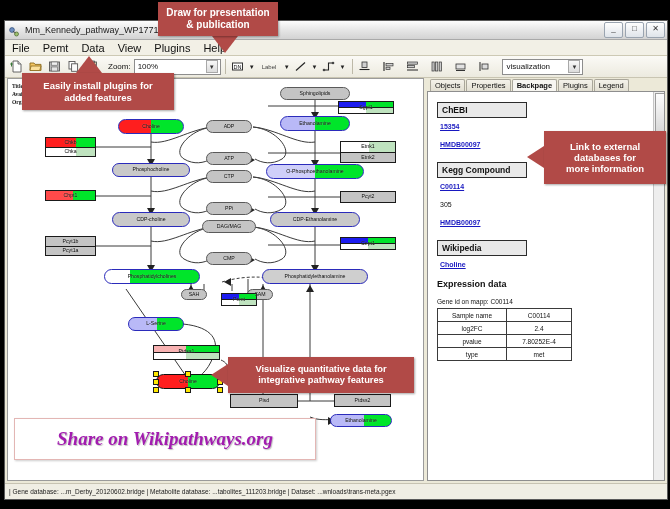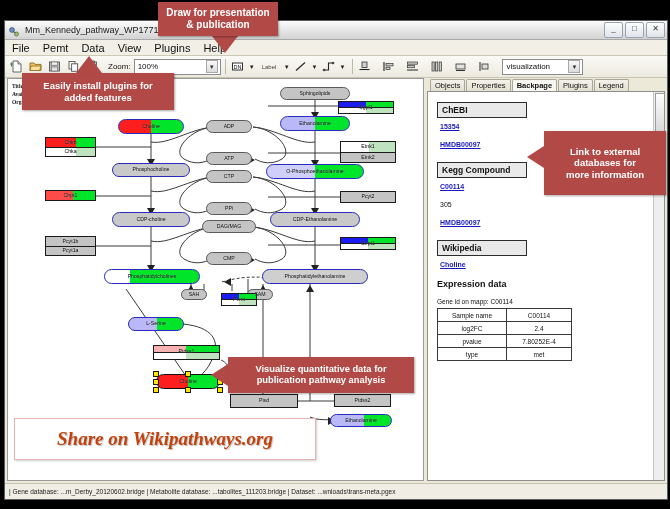--- a/index.html
+++ b/index.html
@@ -75,21 +75,21 @@
   .statusbar .st{font-size:6.5px;color:#1a1a1a;white-space:nowrap;}
 
   
   .callout{position:absolute;background:#b14a47;color:#fff;font-weight:bold;text-align:center;
            font-family:"Liberation Sans",sans-serif;box-shadow:1px 1px 2px rgba(0,0,0,.35);z-index:30;
            display:flex;align-items:center;justify-content:center;}
   .callout span{display:block;line-height:1.18;}
   .cal-arrow{position:absolute;width:0;height:0;z-index:29;}
   .shareband{position:absolute;left:14px;top:418px;width:300px;height:40px;border:1px solid #e3b6b4;background:#fff;
              display:flex;align-items:center;justify-content:center;z-index:30;box-shadow:1px 1px 2px rgba(0,0,0,.2);}
-  .shareband span{font-family:"Liberation Serif",serif;font-style:italic;font-weight:bold;font-size:19px;color:#c2410c;
+  .shareband span{font-family:"Liberation Serif",serif;font-style:italic;font-weight:bold;font-size:19px;color:#a21caf;
                   text-shadow:1px 1px 1px rgba(0,0,0,.25);}
 </style>
 </head>
 <body>
 
 <div id="root">
 
   <div class="window">
 
     <div class="titlebar">
@@ -565,33 +565,33 @@
   <div class="cal-arrow" style="left:212px;top:36px;border-left:13px solid transparent;border-right:13px solid transparent;border-top:17px solid #b14a47;"></div>
 
   <div class="callout" style="left:22px;top:73px;width:152px;height:37px;font-size:9.5px;">
     <div>
       <span>Easily install plugins for</span>
       <span>added features</span>
     </div>
   </div>
   <div class="cal-arrow" style="left:76px;top:56px;border-left:13px solid transparent;border-right:13px solid transparent;border-bottom:17px solid #b14a47;"></div>
 
-  <div class="callout" style="left:544px;top:131px;width:122px;height:64px;font-size:9.5px;">
+  <div class="callout" style="left:544px;top:131px;width:122px;height:53px;font-size:9.5px;">
     <div>
       <span>Link  to external</span>
       <span>databases  for</span>
       <span>more information</span>
     </div>
   </div>
   <div class="cal-arrow" style="left:527px;top:146px;border-top:11px solid transparent;border-bottom:11px solid transparent;border-right:17px solid #b14a47;"></div>
 
   <div class="callout" style="left:228px;top:357px;width:186px;height:36px;font-size:9.3px;">
     <div>
       <span>Visualize quantitative data  for</span>
-      <span>publication pathway analysis</span>
+      <span>integrative pathway features</span>
     </div>
   </div>
   <div class="cal-arrow" style="left:211px;top:364px;border-top:11px solid transparent;border-bottom:11px solid transparent;border-right:17px solid #b14a47;"></div>
 
   <div class="shareband">
     <span>Share on Wikipathways.org</span>
   </div>
 
 </div>
 

